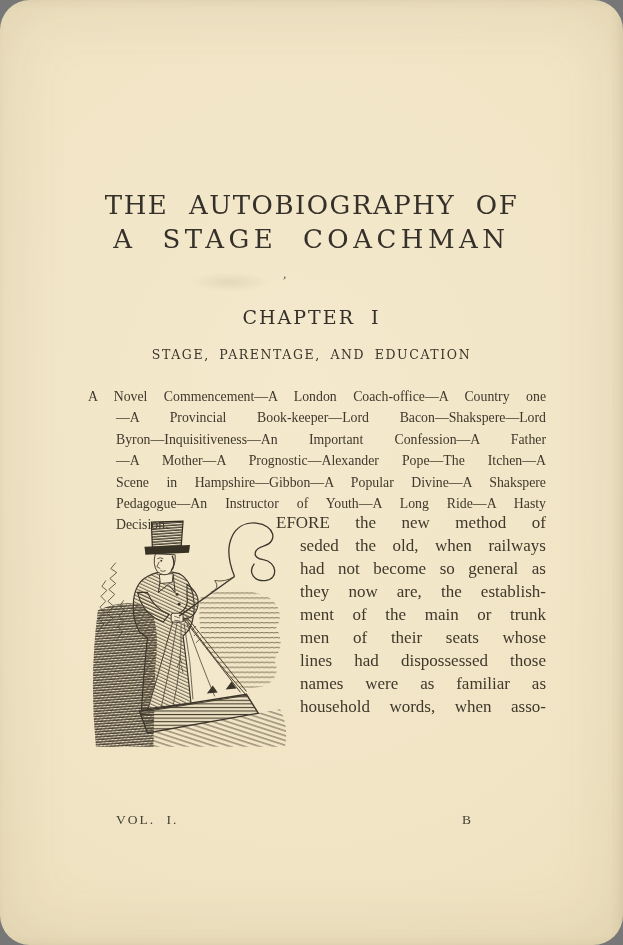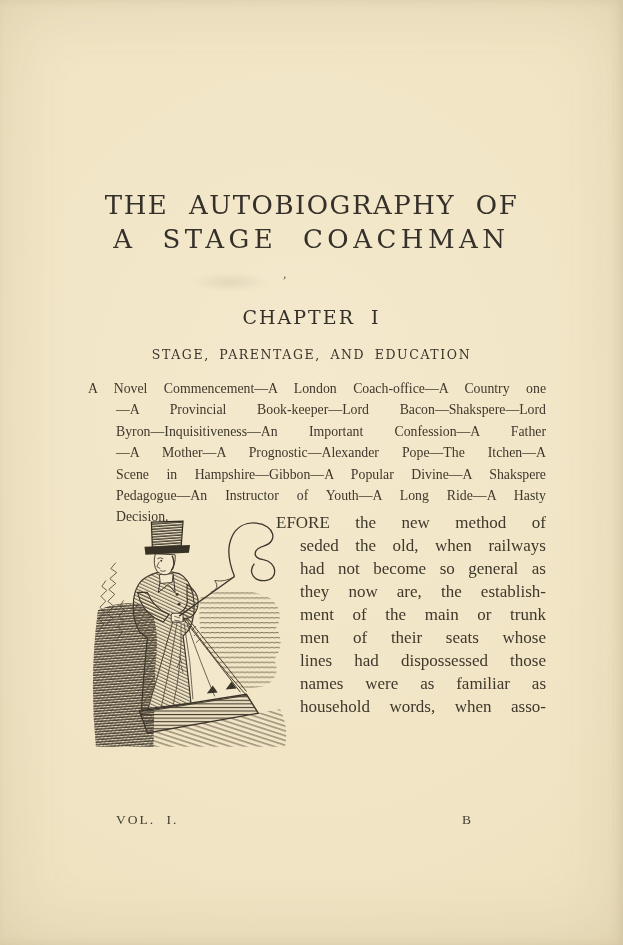--- a/index.html
+++ b/index.html
@@ -5,39 +5,40 @@
   html, body { margin: 0; padding: 0; background: #777; }
   .page {
     position: relative;
     width: 623px; height: 945px;
     margin: 0 auto;
     background:
       radial-gradient(ellipse 120% 90% at 48% 42%, #f4e9cd 0%, #f0e4c4 55%, #ecdfbc 85%, #e7d9b2 100%);
     font-family: "Liberation Serif", "DejaVu Serif", serif;
     color: #3f382c;
     overflow: hidden;
+    border-radius: 30px;
   }
   .page::after {
     content: ""; position: absolute; inset: 0; pointer-events: none;
     box-shadow: inset 0 0 70px rgba(120, 98, 55, 0.14), inset -4px 0 10px rgba(100,82,45,0.10);
   }
   .abs { position: absolute; }
   .center { width: 100%; text-align: center; }
   .heading { font-family: "DejaVu Serif", serif; color: #35302a; }
 
   #title1 { top: 190px; font-size: 26px; letter-spacing: 1.5px; word-spacing: 11px; }
   #title2 { top: 224px; font-size: 26px; letter-spacing: 4.5px; word-spacing: 13px; }
   #chapter { top: 306px; font-size: 19px; letter-spacing: 2px; word-spacing: 8px; }
   #subhead { top: 347px; font-size: 12.5px; letter-spacing: 1.6px; word-spacing: 4px; color: #3a342c; }
 
   .ink-mark { top: 267px; left: 284px; font-size: 12px; color: #55503f; transform: rotate(12deg); }
   .smudge { top: 272px; left: 190px; width: 80px; height: 20px; border-radius: 50%;
             background: radial-gradient(ellipse, rgba(95,82,55,0.10), rgba(95,82,55,0) 70%); }
 
-  .synopsis { top: 378px; left: 88px; width: 458px; font-size: 13.8px; line-height: 21.4px; }
+  .synopsis { top: 386px; left: 88px; width: 458px; font-size: 13.8px; line-height: 21.4px; }
   .syn-line { text-align: justify; text-align-last: justify; }
   .syn-line.indent { padding-left: 28px; }
   .syn-line.last { text-align-last: left; }
 
   .body-block { top: 511px; left: 88px; width: 458px; font-size: 17px; line-height: 23px; }
   .illus { position: absolute; left: 2px; top: 6px; width: 198px; height: 230px; }
   .col { margin-left: 212px; width: 246px; }
   .col-line { text-align: justify; text-align-last: justify; }
   .col-line.first { text-indent: -24px; }
   .full { width: 458px; line-height: 23.5px; }

